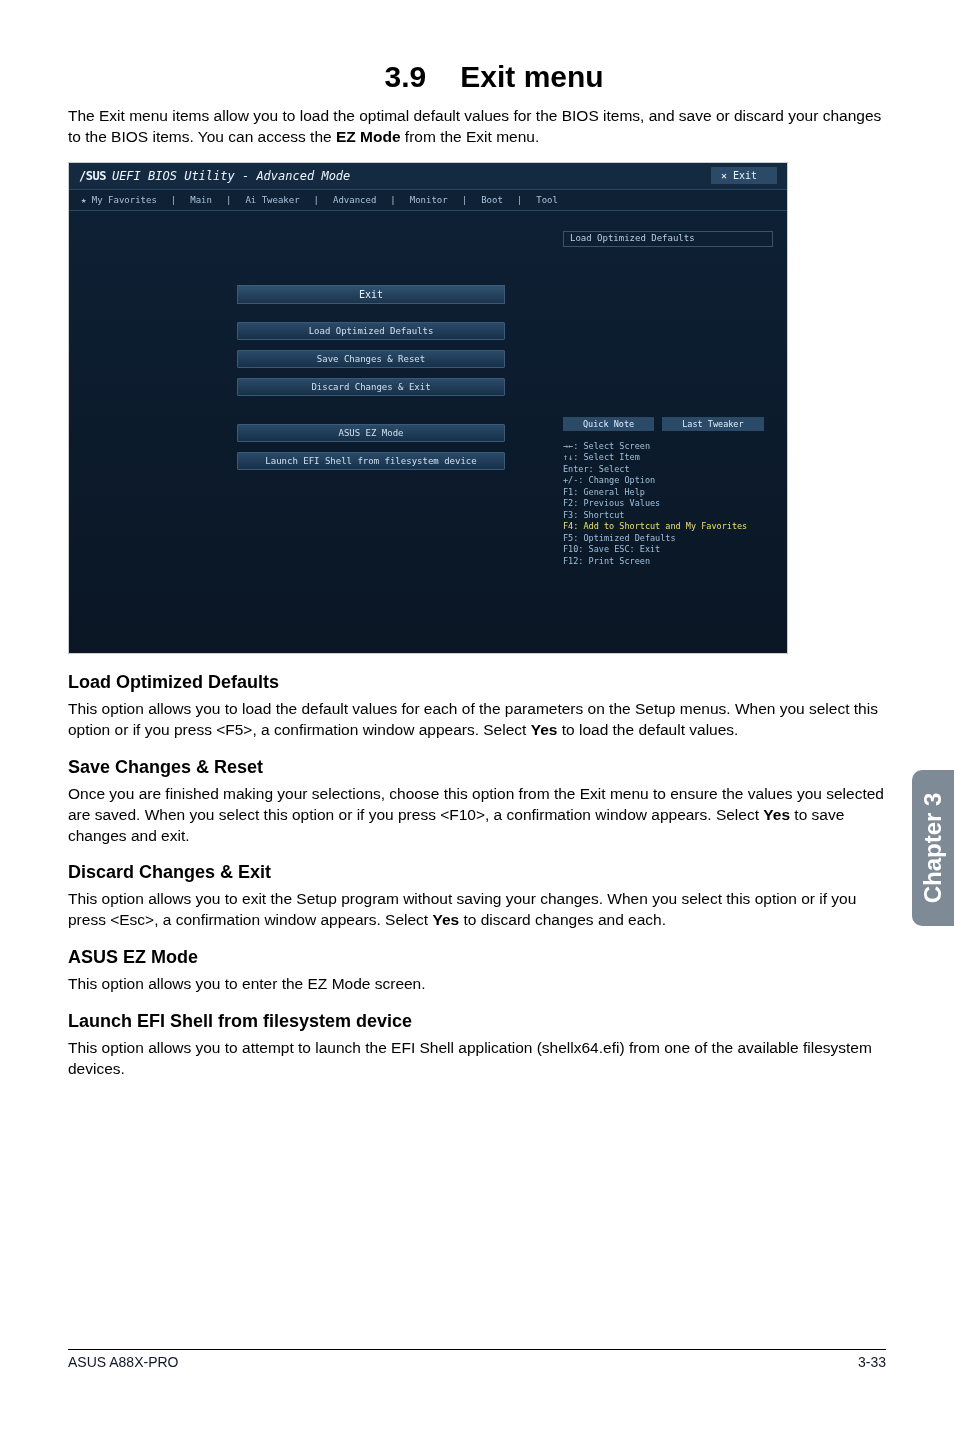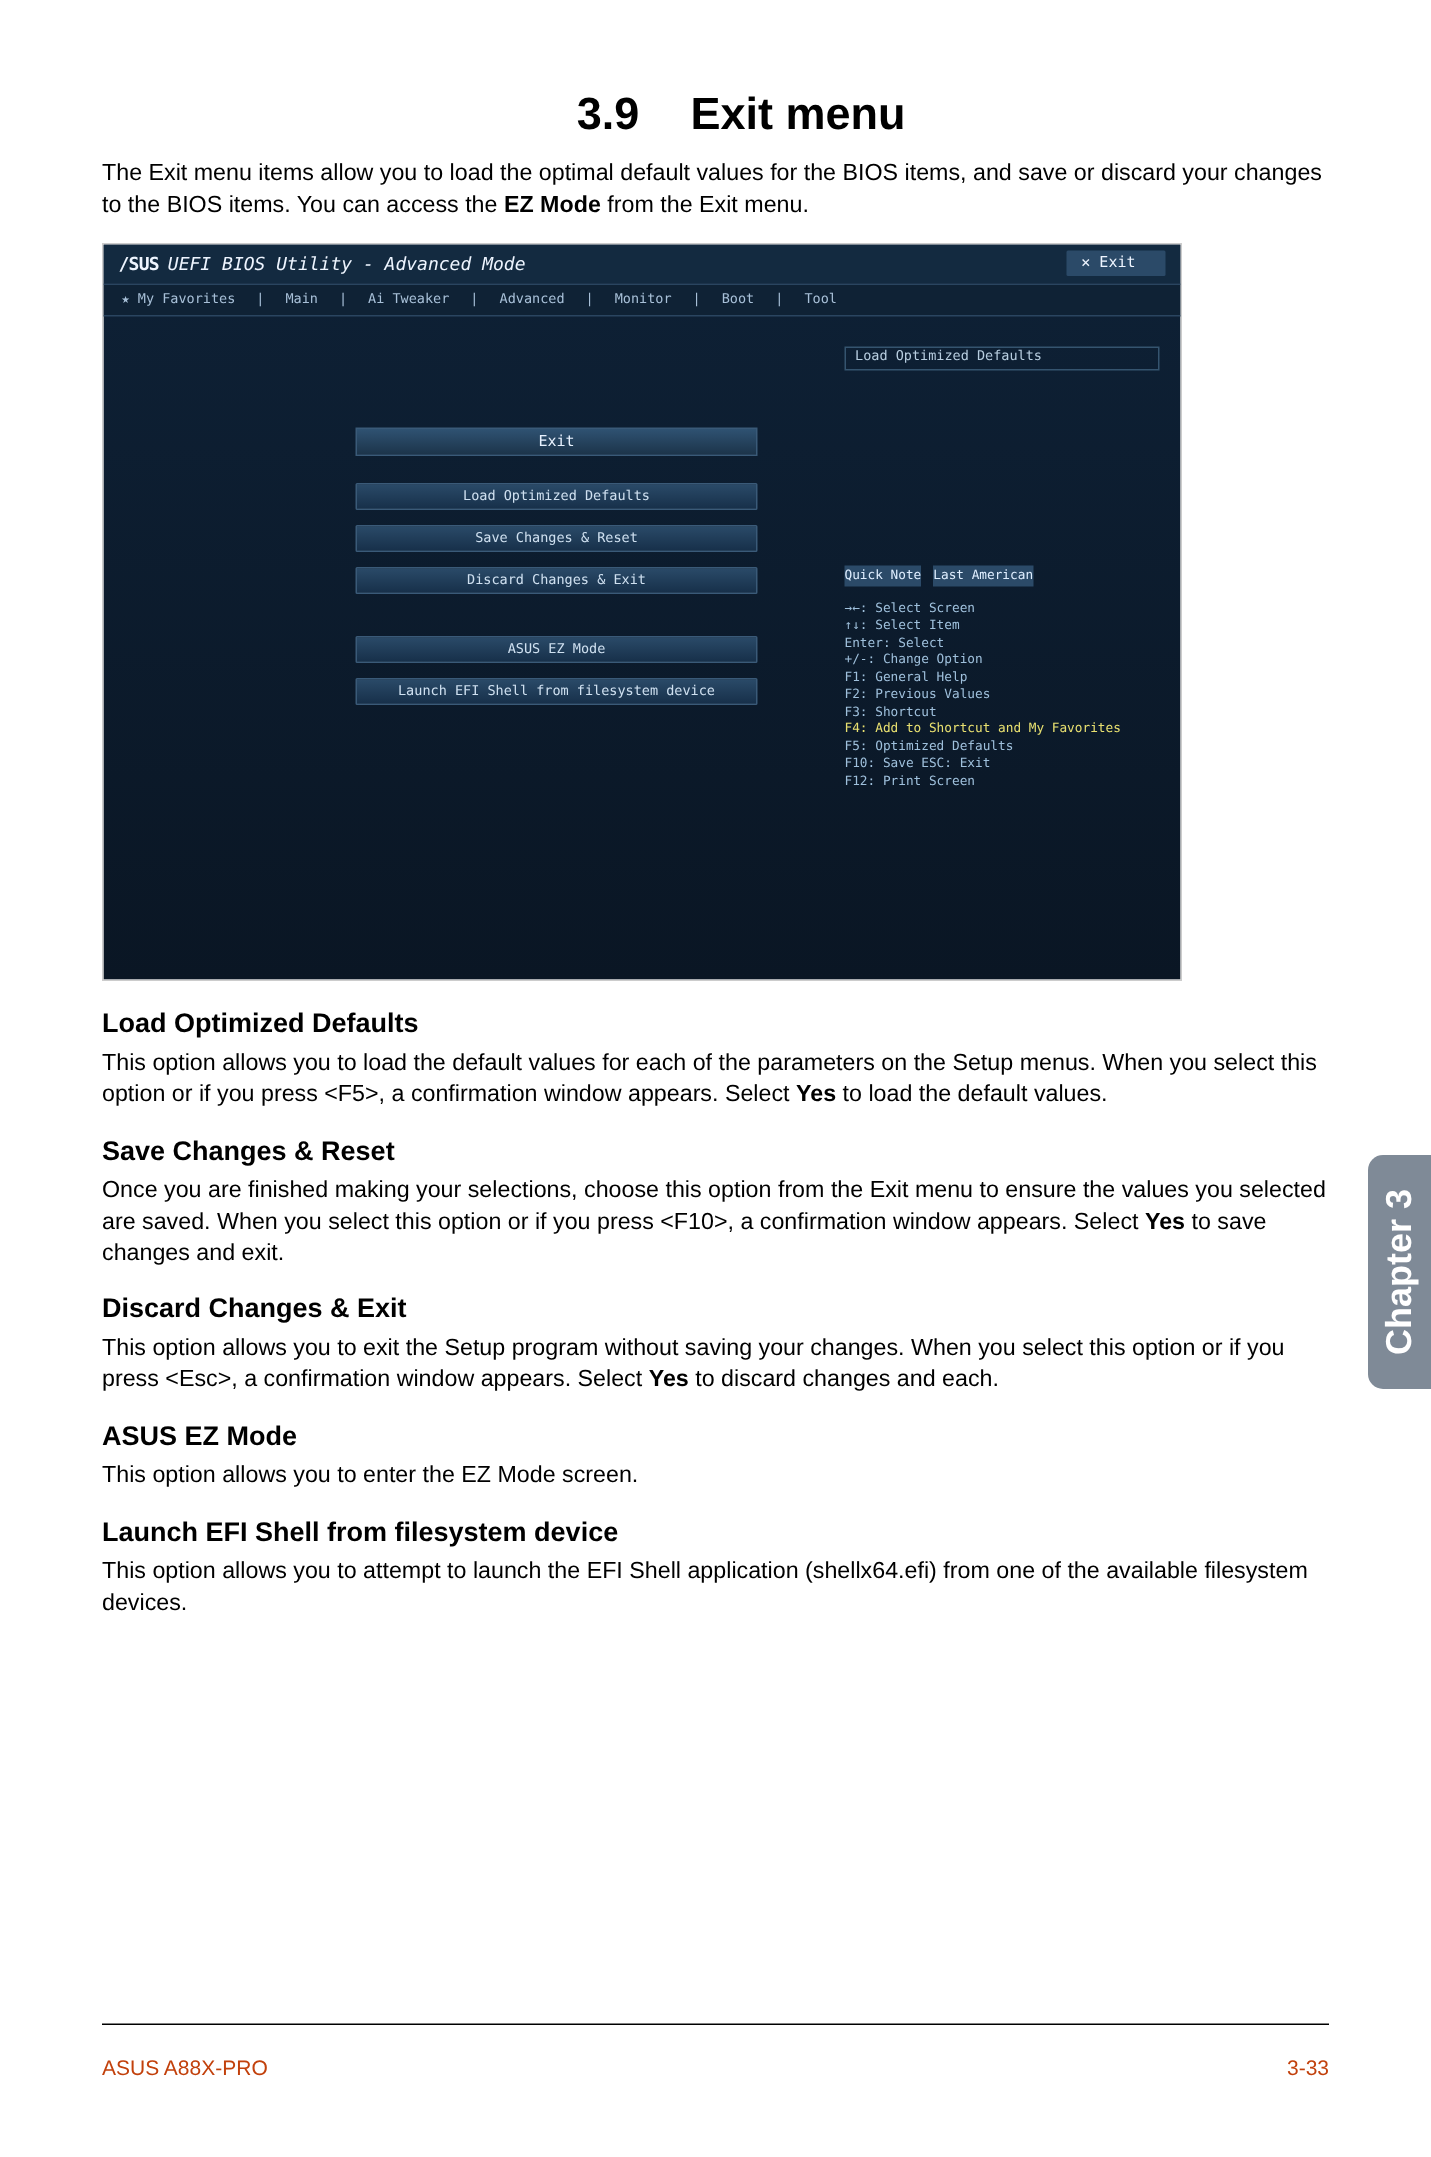--- a/index.html
+++ b/index.html
@@ -12,31 +12,31 @@
   p.intro { font-size: 15.5px; line-height: 1.35; margin-bottom: 14px; }
   .screenshot { width: 720px; height: 492px; background: linear-gradient(#0e2136, #0a1624); border: 1px solid #ccc; margin: 0 0 18px 0; position: relative; color: #cfe0f0; font-family: "Lucida Console", monospace; font-size: 10px; overflow: hidden; }
   .ss-top { height: 26px; background: #132a40; display: flex; align-items: center; padding: 0 10px; font-size: 12px; font-style: italic; color: #eef5ff; }
   .ss-top .brand { font-weight: bold; font-style: normal; letter-spacing: -0.5px; margin-right: 6px; }
   .ss-top .exit-pill { margin-left: auto; background: #2b4a68; padding: 3px 20px 3px 10px; font-style: normal; font-size: 10px; display: flex; align-items: center; gap: 6px; border-radius: 1px; }
   .ss-tabs { height: 22px; border-top: 1px solid #2a4560; border-bottom: 1px solid #2a4560; display: flex; align-items: center; gap: 14px; padding: 0 12px; font-size: 9px; color: #a8c0d8; background: #0f2235; }
   .ss-body { position: absolute; top: 52px; left: 0; right: 0; bottom: 24px; }
   .ss-right { position: absolute; right: 14px; top: 16px; width: 210px; }
   .ss-right-top { border: 1px solid #35546f; height: 16px; padding: 1px 6px; font-size: 9px; color: #b8cee0; margin-bottom: 130px; }
   .ss-right-row { display: flex; gap: 8px; margin-bottom: 10px; }
-  .ss-mini-btn { background: #2b4a68; padding: 2px 0; font-size: 8.5px; color: #dfeeff; }
+  .ss-mini-btn { background: #2b4a68; padding: 2px 20px; font-size: 8.5px; color: #dfeeff; margin-top: 40px; }
   .ss-help { font-size: 8.5px; line-height: 1.35; color: #9fc0dc; }
   .ss-help .hi { color: #e8e070; }
   .ss-left { position: absolute; left: 168px; top: 70px; width: 268px; }
   .ss-exit-hdr { background: linear-gradient(#2f5272, #1c344a); border: 1px solid #3a5a78; text-align: center; padding: 3px 0; font-size: 10px; color: #e8f2ff; margin-bottom: 18px; }
   .ss-btn { background: linear-gradient(#2a4a68, #17304a); border: 1px solid #3a5a78; text-align: center; padding: 3px 0; font-size: 9px; color: #cfe0f0; margin-bottom: 10px; border-radius: 1px; }
   .ss-gap { height: 18px; }
   .ss-footer { position: absolute; bottom: 6px; left: 0; right: 0; text-align: center; font-size: 9px; color: #6f8aa6; }
   h2.sub { font-size: 18px; font-weight: bold; margin: 10px 0 6px 0; }
   p.body { font-size: 15.5px; line-height: 1.35; margin-bottom: 16px; }
-  .footer-line { position: absolute; bottom: 52px; left: 68px; right: 68px; border-top: 1px solid #000; padding-top: 20px; display: flex; justify-content: space-between; font-size: 14px; color: #c2410c; }
+  .footer-line { position: absolute; bottom: 68px; left: 68px; right: 68px; border-top: 1px solid #000; padding-top: 4px; display: flex; justify-content: space-between; font-size: 14px; color: #0f172a; }
   b { font-weight: bold; }
 </style>
 </head>
 <body>
 
 <div class="page">
 
   <h1 class="section-title">
     <span class="num">3.9</span><span>Exit menu</span>
   </h1>
@@ -67,21 +67,21 @@
       <span>|</span>
       <span>Boot</span>
       <span>|</span>
       <span>Tool</span>
     </div>
     <div class="ss-body">
       <div class="ss-right">
         <div class="ss-right-top">Load Optimized Defaults</div>
         <div class="ss-right-row">
           <span class="ss-mini-btn">Quick Note</span>
-          <span class="ss-mini-btn">Last American</span>
+          <span class="ss-mini-btn">Last Tweaker</span>
         </div>
         <div class="ss-help">
           <div>→←: Select Screen</div>
           <div>↑↓: Select Item</div>
           <div>Enter: Select</div>
           <div>+/-: Change Option</div>
           <div>F1: General Help</div>
           <div>F2: Previous Values</div>
           <div>F3: Shortcut</div>
           <div class="hi">F4: Add to Shortcut and My Favorites</div>

